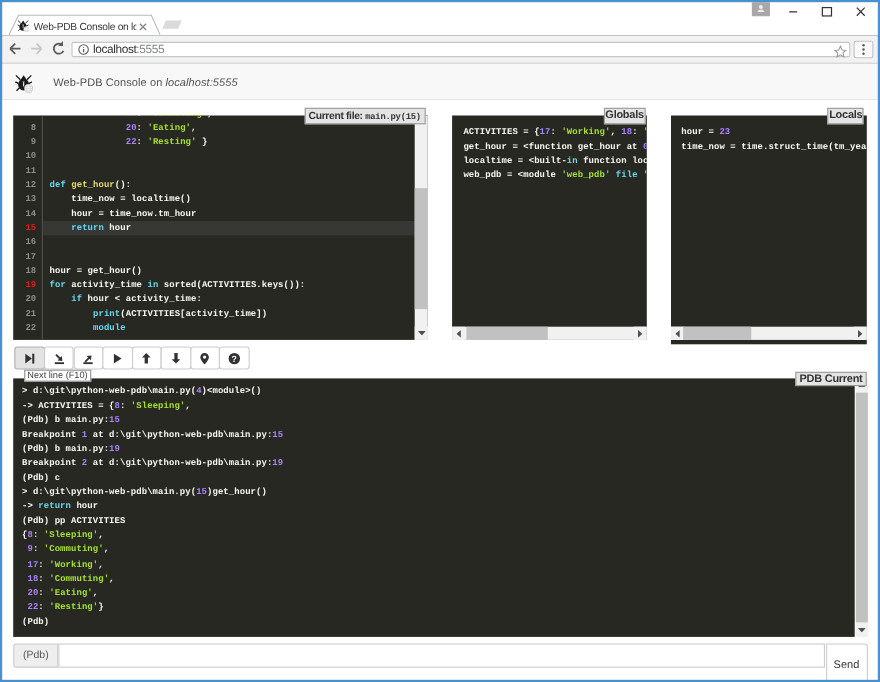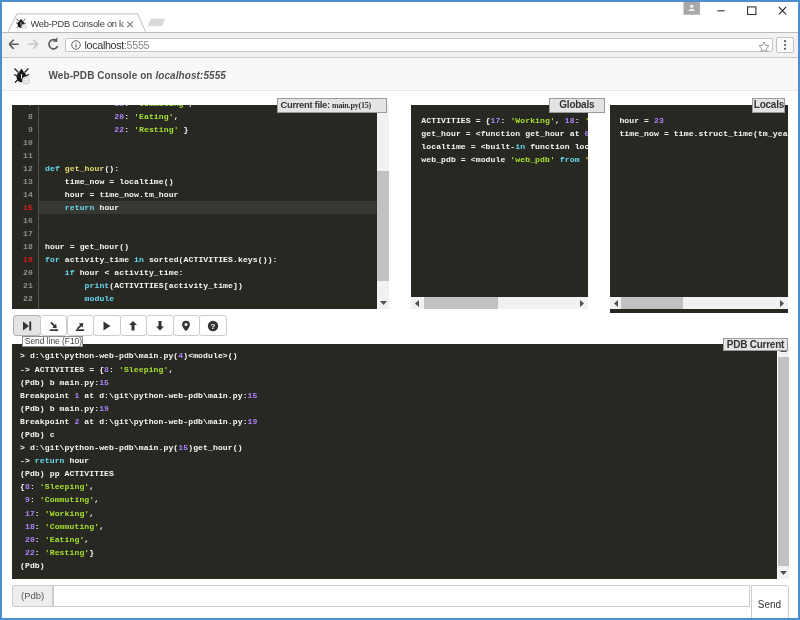--- a/index.html
+++ b/index.html
@@ -5,21 +5,21 @@
 html,body{margin:0;padding:0}
 body{width:800px;height:620px;position:relative;overflow:hidden;background:#fff;font-family:"Liberation Sans",sans-serif}
 .abs{position:absolute}
 pre{margin:0;font-family:"Liberation Mono",monospace;font-weight:bold;font-size:8.1px;line-height:13px;letter-spacing:0.09px;color:#f8f8f2;white-space:pre}
 .dark{position:absolute;background:#272822;overflow:hidden}
 .k{color:#66d9ef}
 .s{color:#a6e22e}
 .n{color:#ae81ff}
 .f{color:#e6db74}
 .tag{position:absolute;height:15px;box-sizing:border-box;background:#e4e4e4;border:1px solid #9a9a9a;font-weight:bold;font-size:10px;letter-spacing:-0.25px;line-height:12.5px;color:#333;padding:0 2px;white-space:nowrap;z-index:5}
-.tag .mono{font-family:Liberation Serif, serif;font-size:8px;letter-spacing:-0.2px}
+.tag .mono{font-family:Liberation Mono, monospace;font-size:8px;letter-spacing:-0.2px}
 .sb{position:absolute;background:#f1f1f1;z-index:3}
 .sbthumb{position:absolute;background:#c1c1c1;z-index:4}
 .sbbtn{position:absolute;background:#f1f1f1;display:flex;align-items:center;justify-content:center;z-index:4}
 .btn{position:absolute;width:27.5px;height:20.8px;box-sizing:border-box;background:#fff;border:1px solid #ccc;border-radius:3px;display:flex;align-items:center;justify-content:center}
 </style>
 </head>
 <body>
 
 <svg class="abs" style="left:0;top:0" width="800" height="32" viewBox="0 0 800 32">
 
@@ -90,24 +90,24 @@
     <path d="M5,13.5 L2,16.5 M12,13.5 L15,16.5"></path>
   </g>
   <path d="M8.5,2.5 L5.6,6.8 L11.4,6.8 Z" fill="#1a1a1a"></path>
   <ellipse cx="8.5" cy="11" rx="5" ry="5.3" fill="#1a1a1a"></ellipse>
   <path d="M6.9,8.6 a2.2 1.6 0 0 1 3.2,0 z" fill="#f6f6f6"></path>
   <rect x="8" y="8.6" width="1" height="4" fill="#f6f6f6"></rect>
   <circle cx="13" cy="14.4" r="3.7" fill="#ffffff" stroke="#b9b9b9" stroke-width="0.6"></circle>
   <path d="M9.3,14.4 L16.7,14.4 M9.9,16.2 L16.2,16.2 M9.9,12.6 L16.2,12.6" stroke="#cccccc" stroke-width="0.55" fill="none"></path>
   <ellipse cx="13" cy="14.4" rx="1.7" ry="3.7" fill="none" stroke="#cccccc" stroke-width="0.55"></ellipse>
 </svg>
-<div class="abs" style="left:48.5px;top:70px;font-size:10px;letter-spacing:0.08px;font-weight:bold;color:#515151">Web-PDB Console on <i>localhost:5555</i></div>
+<div class="abs" style="left:48.5px;top:70px;font-size:10px;letter-spacing:0.08px;font-weight:normal;color:#515151">Web-PDB Console on <i>localhost:5555</i></div>
 
 <div class="tag" id="tag-current" style="left:277px;top:97.5px;width:109.5px;font-size:9.4px;letter-spacing:-0.3px;padding:0 2.5px;overflow:hidden">Current file: <span class="mono">main.py(15)</span></div>
-<div class="tag" style="left:548.8px;top:97.5px;width:56px;padding:0;text-align:center">Globals</div>
+<div class="tag" style="left:548.8px;top:97.5px;width:38px;padding:0;text-align:center">Globals</div>
 <div class="tag" style="left:752.4px;top:97.5px;width:33px;padding:0;text-align:center">Locals</div>
 <div class="tag" style="left:723.2px;top:338.4px;width:64.6px;height:12.8px;line-height:11px;padding:0;text-align:center">PDB Current</div>
 
 <div class="dark" id="codepanel" style="left:12px;top:104.7px;width:377px;height:204.6px">
   <div class="abs" style="left:26.8px;top:96.45px;width:338.6px;height:13px;background:rgba(255,255,255,0.08)"></div>
   <pre class="abs" style="left:0;top:-7.55px;width:21px;text-align:right;color:#8f908a">7
 8
 9
 10
 11
@@ -146,21 +146,21 @@
       <svg width="7" height="4" viewBox="0 0 7 4">
         <path d="M0,0 L7,0 L3.5,4 Z" fill="#505050"></path>
       </svg>
     </div>
 </div>
 
 <div class="dark" id="globalspanel" style="left:411.3px;top:104.7px;width:176.7px;height:204.6px">
   <pre class="abs" style="left:10px;top:9.3px">ACTIVITIES = {<span class="n">17</span>: <span class="s">'Working'</span>, <span class="n">18</span>: <span class="s">'Commuting'</span>, : }
 get_hour = &lt;function get_hour at <span class="n">0x000001B2</span>
 localtime = &lt;built-<span class="k">in</span> function localtime&gt;
-web_pdb = &lt;module <span class="s">'web_pdb'</span> <span class="k">from</span> <span class="s">'d:\git\pyt</span></pre>
+web_pdb = &lt;module <span class="s">'web_pdb'</span> <span class="k">file</span> <span class="s">'d:\git\pyt</span></pre>
 
   <div class="sb" style="left:0;top:192.6px;width:176.7px;height:12px"></div>
   <div class="sbbtn" style="left:0;top:192.6px;width:12px;height:12px">
       <svg width="4" height="7" viewBox="0 0 4 7">
         <path d="M4,0 L4,7 L0,3.5 Z" fill="#505050"></path>
       </svg>
     </div>
   <div class="sbthumb" style="left:13px;top:192.6px;width:74px;height:12px"></div>
   <div class="sbbtn" style="left:164.7px;top:192.6px;width:12px;height:12px">
       <svg width="4" height="7" viewBox="0 0 4 7">
@@ -225,21 +225,21 @@
       <circle cx="6" cy="4.6" r="1.5" fill="#fff"></circle>
     </svg>
 </div>
 <div class="btn" style="left:199.3px;top:315.2px">
   <svg width="12" height="12" viewBox="0 0 12 12">
       <circle cx="6" cy="6" r="5.2" fill="#333"></circle>
       <text x="6" y="8.8" text-anchor="middle" font-family="Liberation Sans" font-size="8" font-weight="bold" fill="#fff">?</text>
     </svg>
 </div>
 
-<div class="abs" style="left:21.8px;top:335.8px;width:61px;height:10.9px;box-sizing:border-box;background:#fff;border:1px solid #8e8e8e;font-size:8.4px;line-height:8.9px;color:#444;padding:0 2px;z-index:6;white-space:nowrap">Send line (F10)</div>
+<div class="abs" style="left:21.8px;top:335.8px;width:61px;height:10.9px;box-sizing:border-box;background:#fff;border:1px solid #8e8e8e;font-size:8.4px;line-height:8.9px;color:#444;padding:0 2px;z-index:6;white-space:nowrap">Next line (F10)</div>
 
 <div class="dark" id="consolepanel" style="left:12px;top:343.5px;width:765.4px;height:235.4px">
   <pre class="abs" style="left:8px;top:5.95px;line-height:13.1px">&gt; d:\git\python-web-pdb\main.py(<span class="n">4</span>)&lt;module&gt;()
 -&gt; ACTIVITIES = {<span class="n">8</span>: <span class="s">'Sleeping'</span>,
 (Pdb) b main.py:<span class="n">15</span>
 Breakpoint <span class="n">1</span> at d:\git\python-web-pdb\main.py:<span class="n">15</span>
 (Pdb) b main.py:<span class="n">19</span>
 Breakpoint <span class="n">2</span> at d:\git\python-web-pdb\main.py:<span class="n">19</span>
 (Pdb) c
 &gt; d:\git\python-web-pdb\main.py(<span class="n">15</span>)get_hour()

